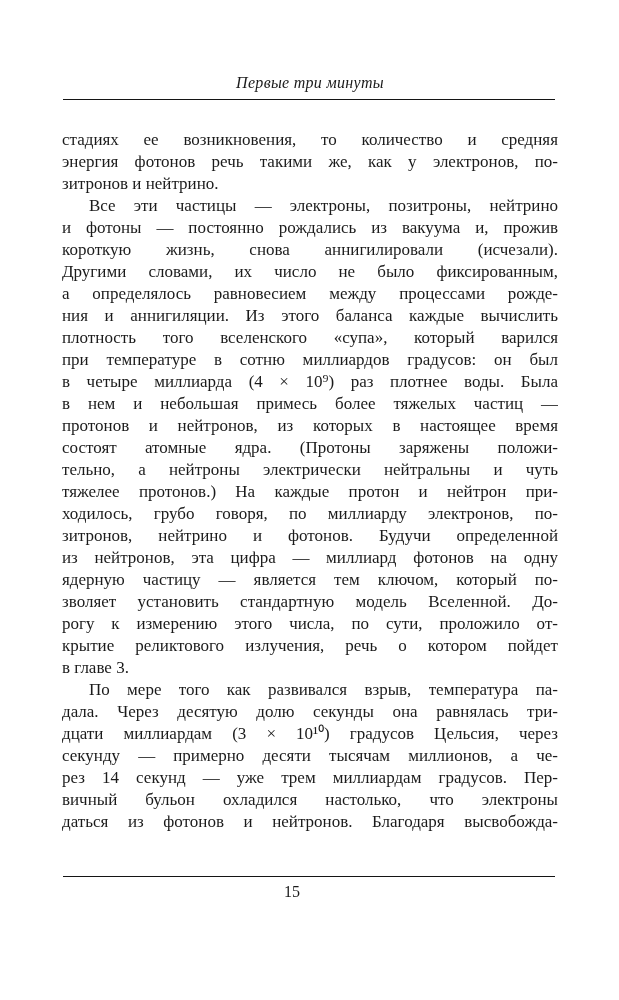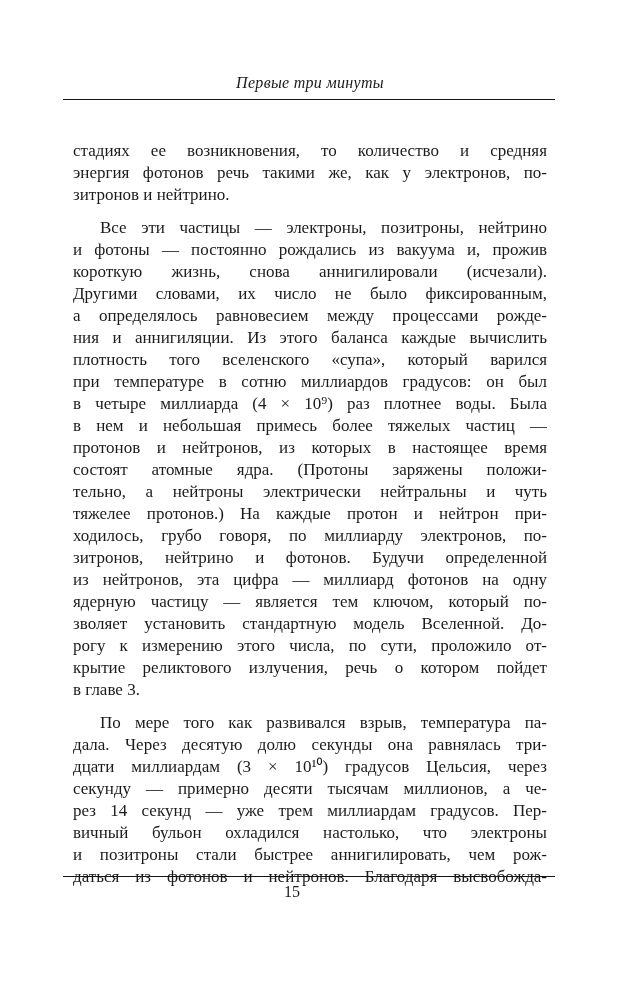--- a/index.html
+++ b/index.html
@@ -36,21 +36,21 @@
     border-top: 1.6px solid #141414;
   }
   .body-text {
     position: absolute;
     top: 129px;
     left: 62px;
     width: 496px;
     font-size: 17px;
     line-height: 22px;
   }
-  .para { margin: 11px; padding: 0; }
+  .para { margin: 0; padding: 0; }
   .ln {
     height: 22px;
     overflow: hidden;
     text-align: justify;
   }
   .ln.j { text-align-last: justify; }
   .ln.ind { text-indent: 27px; }
   .foot-rule {
     position: absolute;
     top: 876px;
@@ -110,21 +110,20 @@
       <div class="ln">в главе 3.</div>
     </div>
 
     <div class="para">
       <div class="ln j ind">По мере того как развивался взрыв, температура па-</div>
       <div class="ln j">дала. Через десятую долю секунды она равнялась три-</div>
       <div class="ln j">дцати миллиардам (3 × 10¹⁰) градусов Цельсия, через</div>
       <div class="ln j">секунду — примерно десяти тысячам миллионов, а че-</div>
       <div class="ln j">рез 14 секунд — уже трем миллиардам градусов. Пер-</div>
       <div class="ln j">вичный бульон охладился настолько, что электроны</div>
-      <div class="ln j">и позитроны стали быстрее аннигилировать, чем рож-</div>
       <div class="ln j">даться из фотонов и нейтронов. Благодаря высвобожда-</div>
     </div>
 
   </div>
 
   <div class="foot-rule"></div>
   <div class="page-number">15</div>
 
 </div>
 

